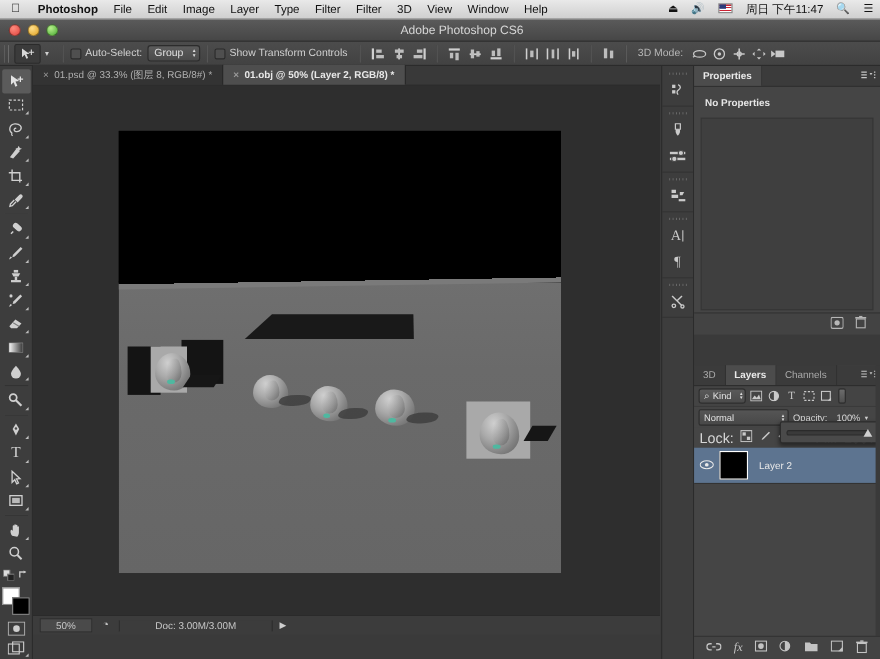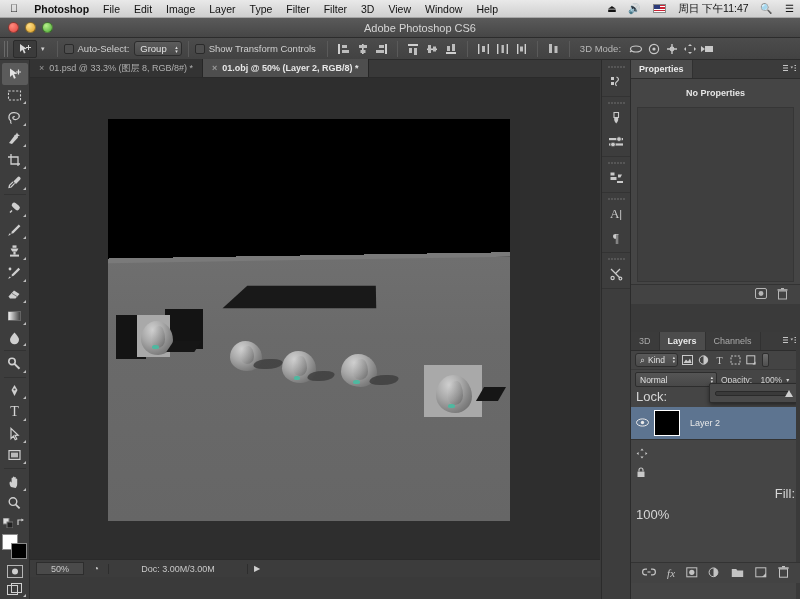--- a/index.html
+++ b/index.html
@@ -218,21 +218,21 @@
     height: 19px; background: #3b3b3b; display: flex; align-items: stretch;
     border-bottom: 1px solid #2d2d2d; position: relative;
   }
   .ptab {
     padding: 0 8px; display: flex; align-items: center;
     font-size: 9px; color: #a9a9a9; background: #3b3b3b; border-right: 1px solid #313131;
   }
   .ptab.active { background: #4c4c4c; color: #eaeaea; font-weight: bold; }
   .panel-menu { position: absolute; right: 4px; top: 4px; color: #c6c6c6; font-size: 9px; }
 
-  .props-body { height: 225px; background: #454545; position: relative; text-align: center; }
+  .props-body { height: 225px; background: #454545; position: relative; }
   .props-text { padding: 9px 10px; font-size: 9px; color: #e6e6e6; font-weight: bold; }
   .props-inner {
     position: absolute; left: 6px; right: 6px; top: 28px; bottom: 22px;
     background: #3f3f3f; border: 1px solid #363636;
   }
   .props-footer {
     position: absolute; left: 0; right: 0; bottom: 0; height: 20px;
     background: #434343; border-top: 1px solid #333;
     display: flex; align-items: center; justify-content: flex-end; gap: 10px; padding-right: 12px;
     color: #bdbdbd; font-size: 10px;
@@ -267,22 +267,22 @@
     padding-left: 4px; line-height: 14px; color: #e2e2e2;
   }
   .blendsel::after {
     content: "\25B4\A\25BE"; white-space: pre; position: absolute; right: 3px; top: 50%;
     transform: translateY(-50%); font-size: 4.5px; line-height: 4px;
   }
   .opacity-val { min-width: 26px; text-align: right; }
   .mini-arrow { font-size: 6px; color: #d0d0d0; }
 
   .lockrow {
-    height: 18px; display: flex; gap: 6px; padding: 0 5px;
-    font-size: 13px; color: #d6d6d6; background: #454545; position: relative; flex-direction: column;
+    height: 18px; display: flex; align-items: center; gap: 6px; padding: 0 5px;
+    font-size: 13px; color: #d6d6d6; background: #454545; position: relative;
   }
   .lockico { color: #d3d3d3; font-size: 10px; }
 
   .slider-pop {
     position: absolute; left: 78px; top: -6px; width: 90px; height: 20px;
     background: #4a4a4a; border: 1px solid #2c2c2c; border-radius: 2px;
     display: flex; align-items: center; padding: 0 5px; box-shadow: 0 2px 4px rgba(0,0,0,.45);
   }
   .slider-track { flex: 1; height: 5px; background: #3a3a3a; border: 1px solid #2a2a2a; border-radius: 2px; }
   .slider-thumb {
@@ -313,21 +313,21 @@
   }
   .badge3d {
     position: absolute; left: 20px; bottom: -4px; width: 13px; height: 13px;
     background: #6a6a6a; border: 1px solid #4a4a4a; border-radius: 2px;
     font-size: 8px; color: #e2e2e2; display: flex; align-items: center; justify-content: center;
   }
   .layername { font-size: 9px; color: #e8e8e8; margin-left: 6px; }
   .row-arrow { position: absolute; right: 4px; top: 12px; font-size: 6px; color: #c9c9c9; }
 
   .layers-footer {
-    position: absolute; left: 0; bottom: 16px; width: 169px; height: 21px;
+    position: absolute; left: 0; bottom: 0; width: 169px; height: 21px;
     background: #434343; border-top: 1px solid #333;
     display: flex; align-items: center; justify-content: space-around; padding: 1px 6px;
     color: #c3c3c3; font-size: 11px;
   }
   .scrollbar {
     position: absolute; right: 0; top: 0; width: 4px; height: 100%; background: #3a3a3a;
   }
 </style>
 </head>
 <body>

